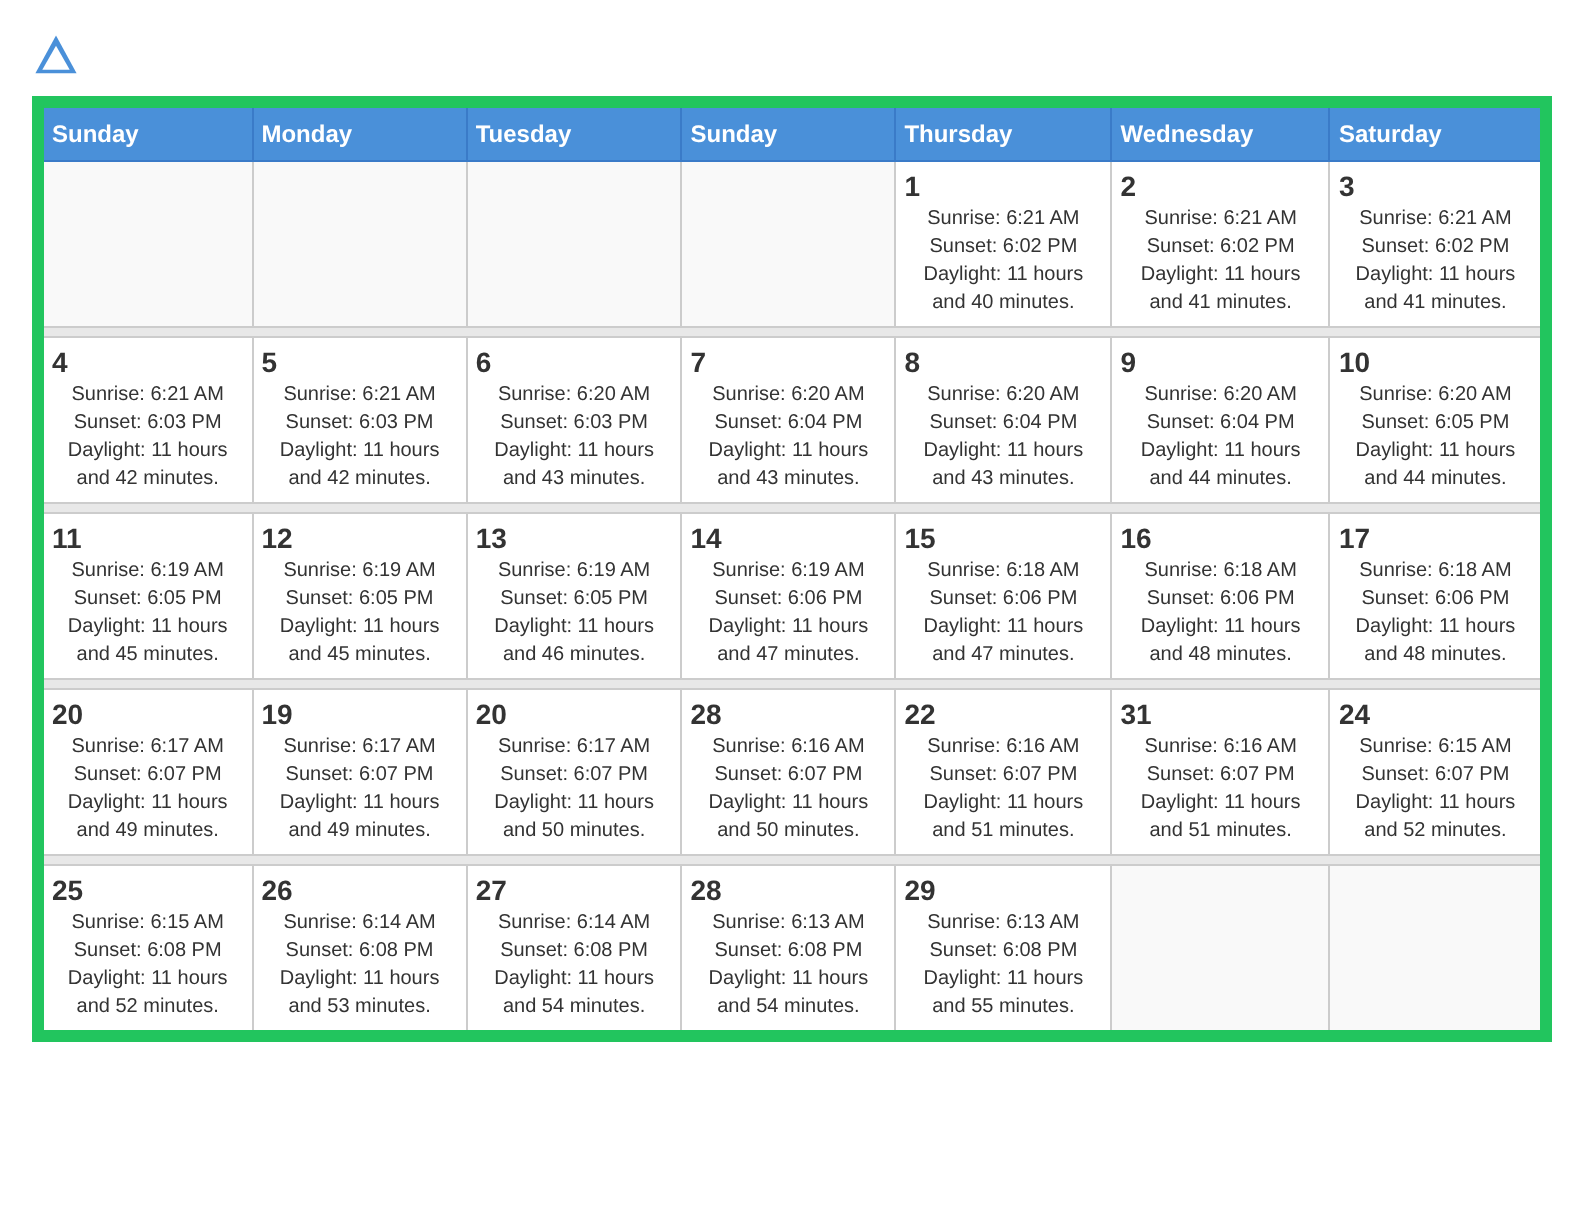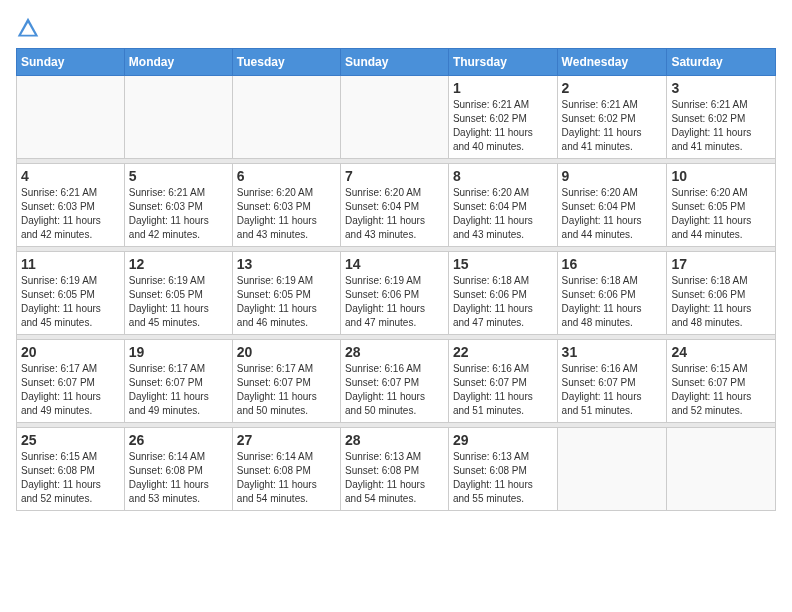--- a/index.html
+++ b/index.html
@@ -41,21 +41,21 @@
       color: #333;
       line-height: 1.1;
     }
     .location-title {
       font-size: 16px;
       color: #555;
     }
     .calendar-table {
       width: 100%;
       border-collapse: collapse;
-      border: 1px solid #22c55e;
+      border: 6px solid #22c55e;
     }
     .calendar-table th {
       background-color: #4a90d9;
       color: #fff;
       font-size: 12px;
       font-weight: bold;
       padding: 6px 4px;
       text-align: left;
       border: 1px solid #3a7bc8;
     }
@@ -76,20 +76,21 @@
       font-size: 14px;
       font-weight: bold;
       color: #333;
       display: block;
       margin-bottom: 2px;
     }
     .day-info {
       font-size: 10px;
       color: #333;
       line-height: 1.4;
+      text-align: center;
     }
     .logo-wrapper {
       display: flex;
       flex-direction: column;
       align-items: flex-start;
     }
     .logo-line1 {
       display: flex;
       align-items: center;
     }

